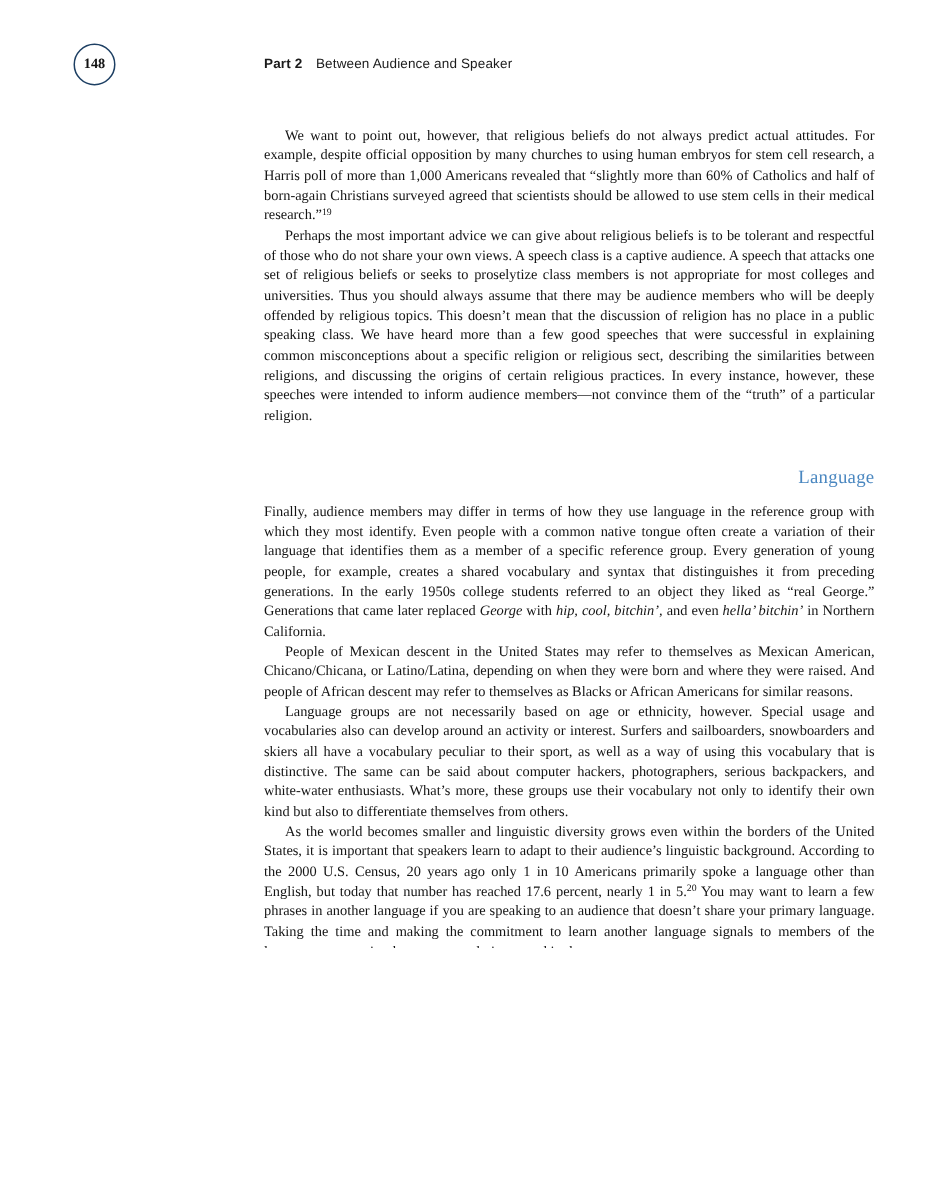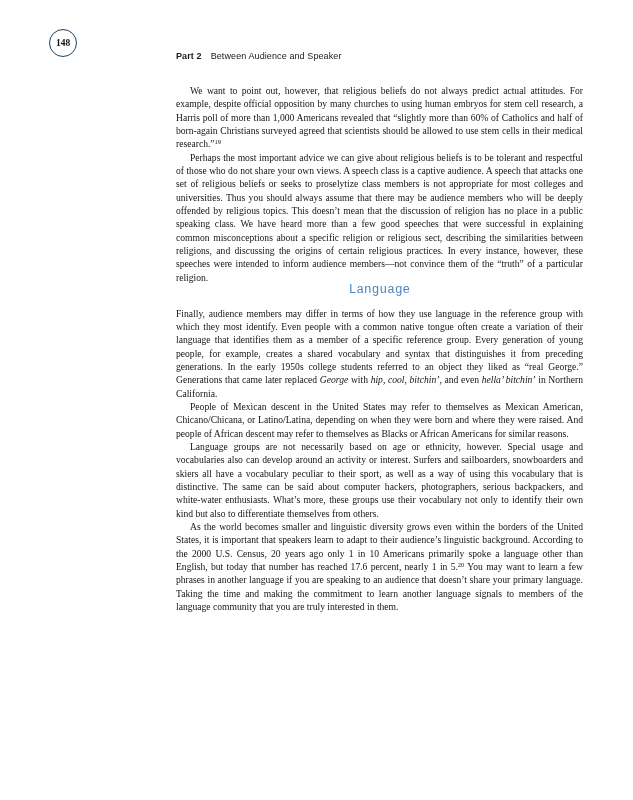--- a/index.html
+++ b/index.html
@@ -26,21 +26,21 @@
     align-items: center;
     justify-content: center;
     font-weight: bold;
     font-size: 9.5px;
     color: #111;
     background: #fff;
   }
   .running-header {
     position: absolute;
     left: 176px;
-    top: 51px;
+    top: 37px;
     font-family: "Liberation Sans", sans-serif;
     font-size: 9px;
     letter-spacing: 0.1px;
     color: #1a1a1a;
     white-space: nowrap;
   }
   .running-header .part {
     font-weight: bold;
     margin-right: 9px;
   }
@@ -50,26 +50,26 @@
     top: 84px;
     width: 407px;
     text-align: justify;
     font-size: 9.6px;
     line-height: 13.35px;
     color: #141414;
   }
   .body-para { margin: 0; }
   .body-para.indent { text-indent: 14px; }
   .section-heading {
-    font-family: Liberation Mono, monospace;
+    font-family: Liberation Serif, serif;
     color: var(--heading-color, #4a87c0);
     font-size: 12.5px;
     font-weight: normal;
-    text-align: center;
-    margin: 0 0 9px 0;
+    text-align: right;
+    margin: 28px 0 9px 0;
     letter-spacing: 0.2px;
   }
   sup {
     font-size: 6.5px;
     line-height: 0;
     vertical-align: baseline;
     position: relative;
     top: -3.5px;
   }
   em { }

